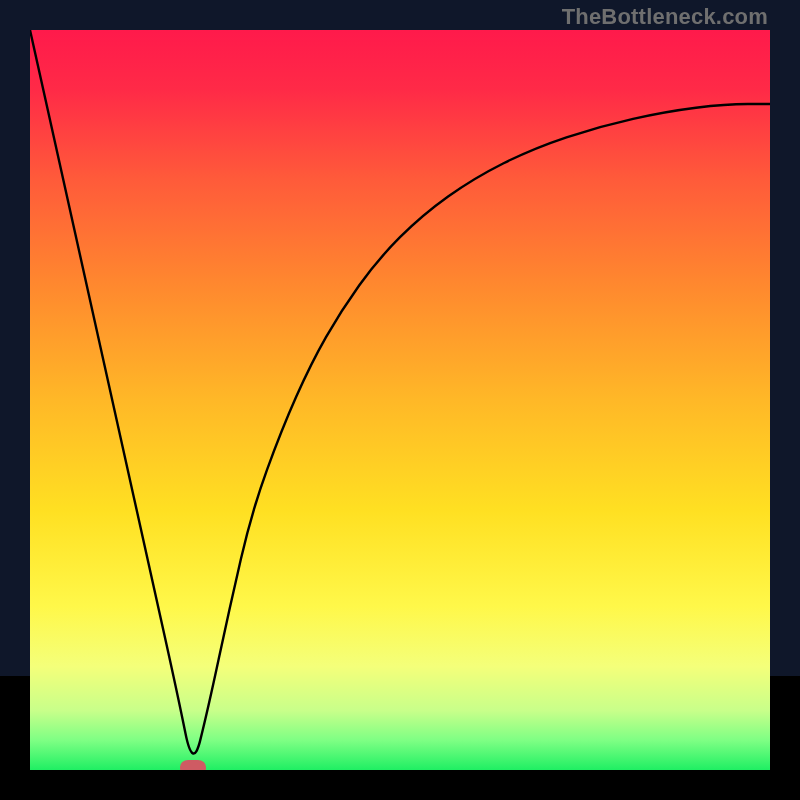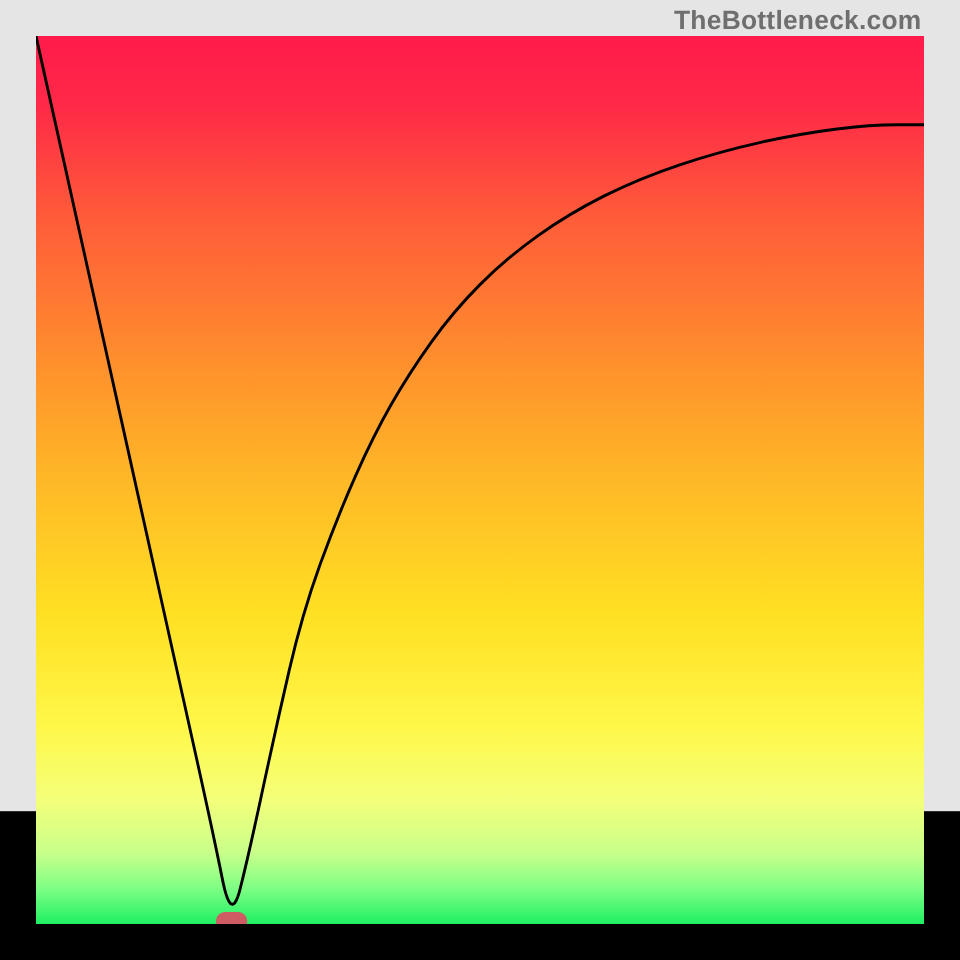--- a/index.html
+++ b/index.html
@@ -8,21 +8,21 @@
     width: 800px;
     height: 800px;
     overflow: hidden;
     font-family: Arial, Helvetica, sans-serif;
     background: #000;
   }
   .frame {
     position: relative;
     width: 800px;
     height: 676px;
-    background: #e5e5e5;
+    background: #0f172a;
   }
   .plot {
     position: absolute;
     left: 30px;
     top: 30px;
     width: 740px;
     height: 740px;
     overflow: hidden;
   }
   .gradient {

